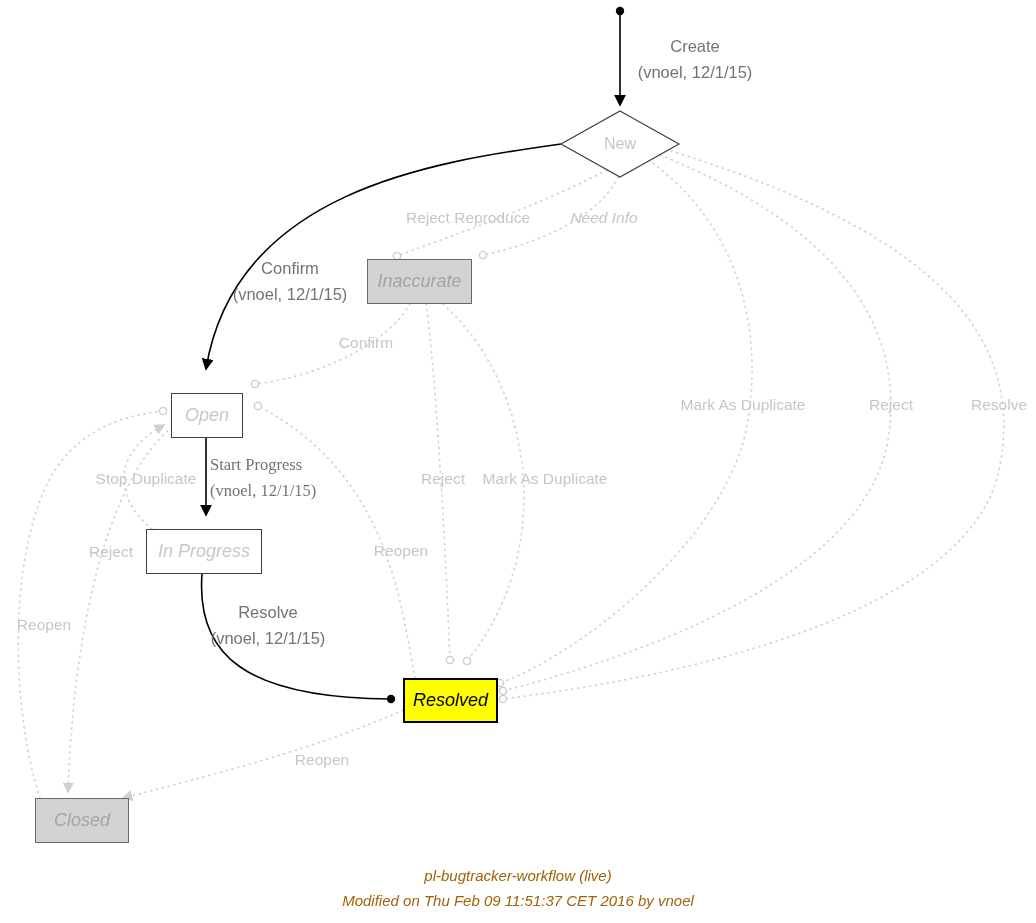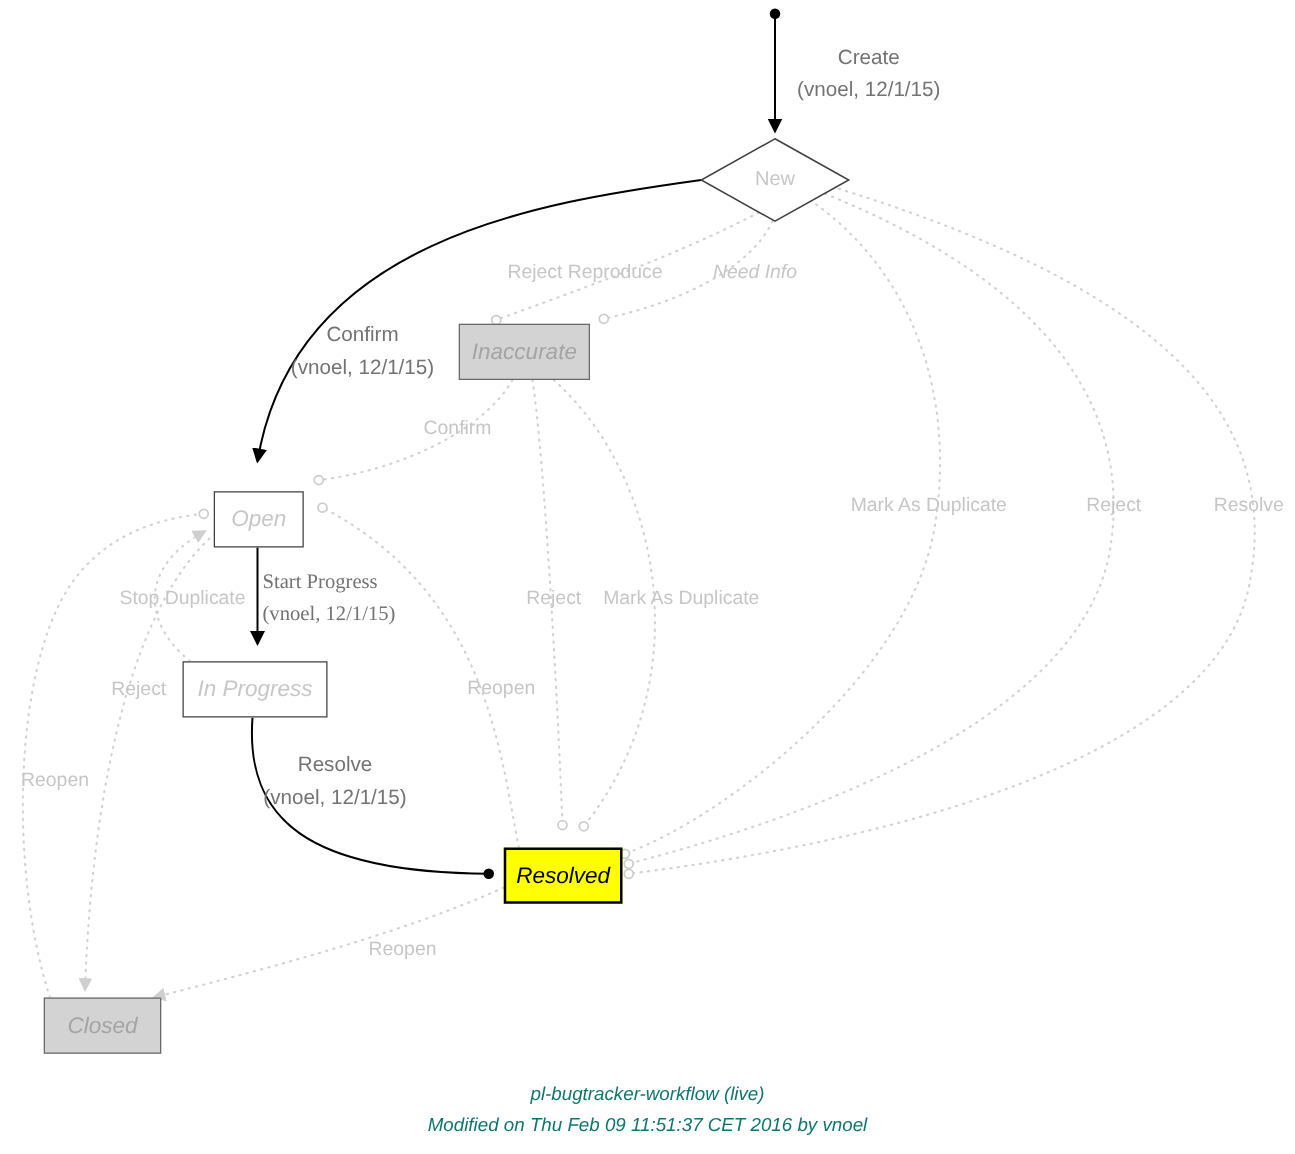--- a/index.html
+++ b/index.html
@@ -32,21 +32,21 @@
   .lbl.black { color: #737373; font-size: 16.5px; line-height: 26px; }
   .lbl.gray  { color: #c6c6c6; font-size: 15.5px; }
   .lbl.left-align { transform: none; text-align: left; }
   .node-label-floating {
     position: absolute; transform: translate(-50%, -50%);
     color: #c7c7c7; font-size: 16px; white-space: nowrap;
   }
   .caption {
     position: absolute; left: 0; right: 0; top: 863px;
     text-align: center; font-style: italic; font-size: 15px;
-    color: #0f766e; line-height: 25px;
+    color: #a16207; line-height: 25px;
   }
 </style>
 </head>
 <body>
 
 <div id="stage">
 
   <svg id="edges-svg" width="1036" height="923" viewBox="0 0 1036 923">
     <defs>
       <marker id="arrow-black" markerUnits="userSpaceOnUse" markerWidth="12" markerHeight="12" viewBox="0 0 10 10" refX="8.5" refY="5" orient="auto">

